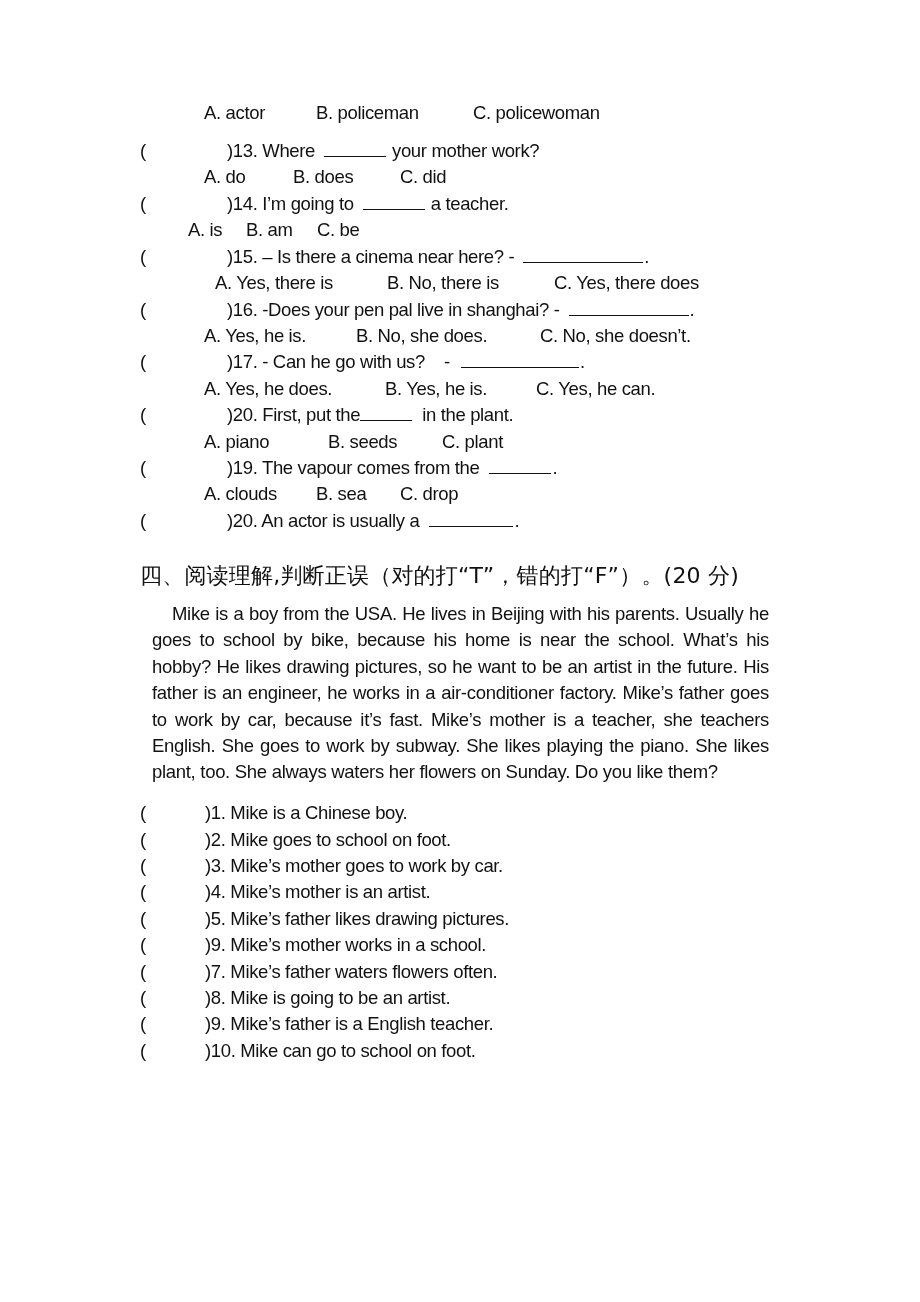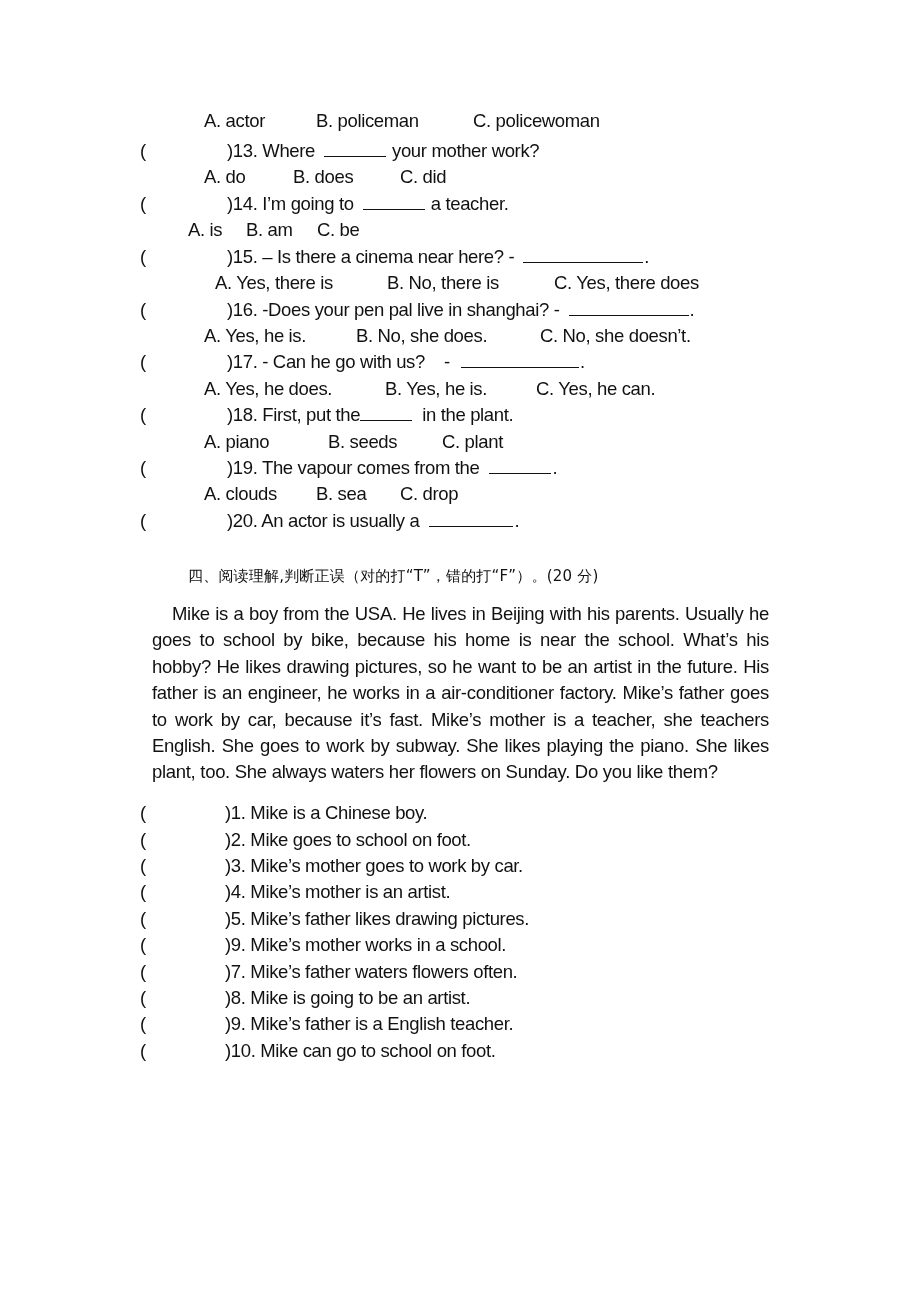--- a/index.html
+++ b/index.html
@@ -38,21 +38,21 @@
       top: 0;
     }
     .q-body {
       position: absolute;
       left: 71px;
       top: 0;
       margin-left: 16px;
     }
     .tf-body {
       position: absolute;
-      left: 85px;
+      left: 65px;
       top: 0;
       text-align: right;
     }
     .opts {
       position: absolute;
       left: 204px;
       white-space: nowrap;
     }
     .opt {
       display: inline-block;
@@ -63,25 +63,24 @@
       height: 18px;
       vertical-align: baseline;
       margin: 0 6px;
     }
     .heading {
       position: absolute;
       left: 140px;
       top: 562px;
       height: 28px;
       line-height: 28px;
-      font-size: 15px;
+      font-size: 22px;
       white-space: nowrap;
       font-family: "DejaVu Sans", "Liberation Sans", sans-serif;
       letter-spacing: 0.2px;
-      margin-left: 48px;
     }
     .passage {
       position: absolute;
       left: 140px;
       top: 589px;
       width: 641px;
       font-size: 18.5px;
       line-height: 26.4px;
       text-align: justify;
       letter-spacing: -0.3px;
@@ -91,21 +90,21 @@
       margin: 12px;
       text-indent: 20px;
       text-align-last: left;
     }
   </style>
 </head>
 <body>
 
 <div class="page">
 
-  <div class="line opts" style="top:108px; left:204px;text-decoration:underline;">
+  <div class="line opts" style="top:100px; left:204px;text-decoration:underline;">
     <span class="opt" style="width:112px">A. actor</span><span class="opt" style="width:157px">B. policeman</span><span class="opt">C. policewoman</span>
   </div>
 
   <div class="line" style="top:138px;">
     <span class="paren-open">(</span>
     <span class="q-body"><span>)13. Where</span><span class="blank" style="width:62px; margin-left:9px;"></span><span>your mother work?</span></span>
   </div>
   <div class="line opts" style="top:164px; left:204px;">
     <span class="opt" style="width:89px">A. do</span><span class="opt" style="width:107px">B. does</span><span class="opt">C. did</span>
   </div>
@@ -137,21 +136,21 @@
   <div class="line" style="top:349px;">
     <span class="paren-open">(</span>
     <span class="q-body" style="white-space:pre;"><span>)17. - Can he go with us?    -</span><span class="blank" style="width:118px; margin-left:11px; margin-right:1px;"></span><span>.</span></span>
   </div>
   <div class="line opts" style="top:376px; left:204px;">
     <span class="opt" style="width:181px">A. Yes, he does.</span><span class="opt" style="width:151px">B. Yes, he is.</span><span class="opt">C. Yes, he can.</span>
   </div>
 
   <div class="line" style="top:402px;">
     <span class="paren-open">(</span>
-    <span class="q-body"><span>)18. First, put the</span><span class="blank" style="width:52px; margin-left:0px; margin-right:10px;"></span><span>in the plant.</span></span>
+    <span class="q-body"><span>)20. First, put the</span><span class="blank" style="width:52px; margin-left:0px; margin-right:10px;"></span><span>in the plant.</span></span>
   </div>
   <div class="line opts" style="top:429px; left:204px;">
     <span class="opt" style="width:124px">A. piano</span><span class="opt" style="width:114px">B. seeds</span><span class="opt">C. plant</span>
   </div>
 
   <div class="line" style="top:455px;">
     <span class="paren-open">(</span>
     <span class="q-body"><span>)19. The vapour comes from the</span><span class="blank" style="width:62px; margin-left:10px; margin-right:1px;"></span><span>.</span></span>
   </div>
   <div class="line opts" style="top:481px; left:204px;">

